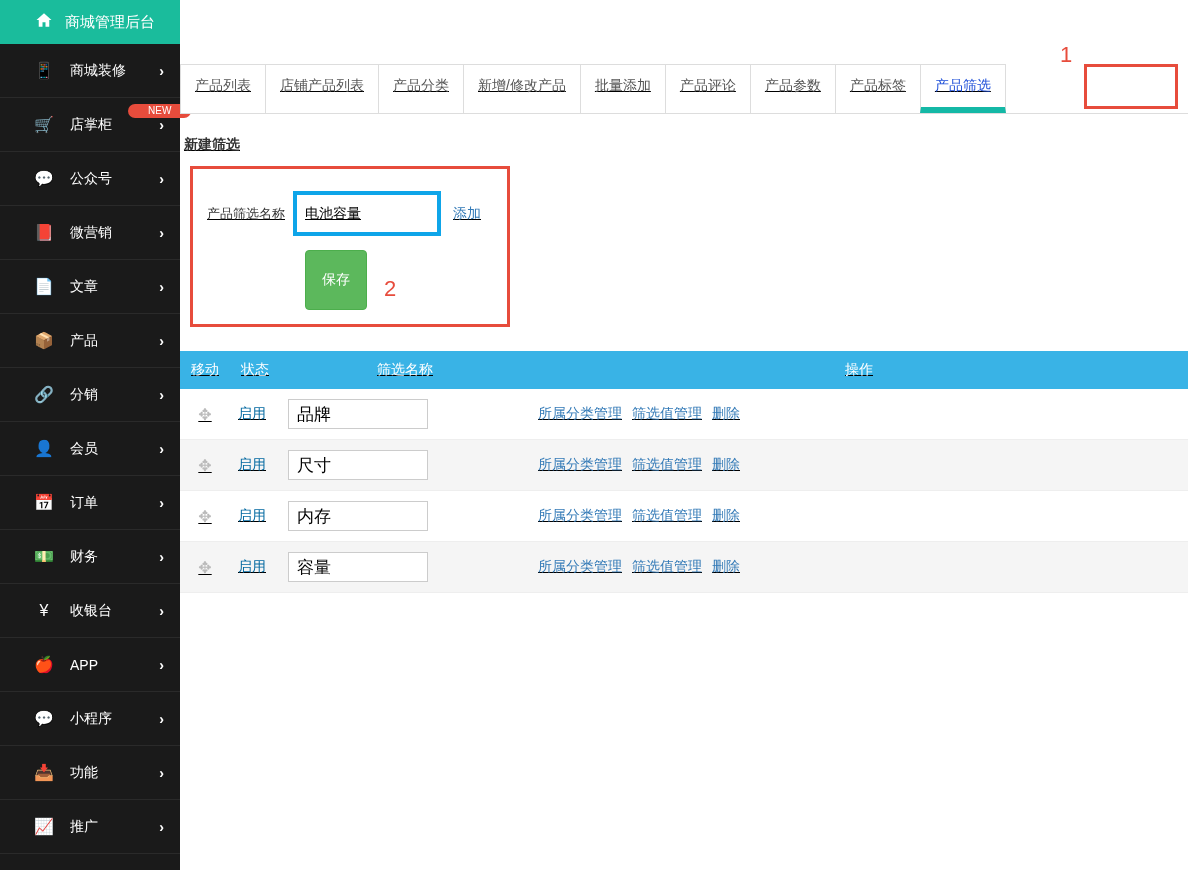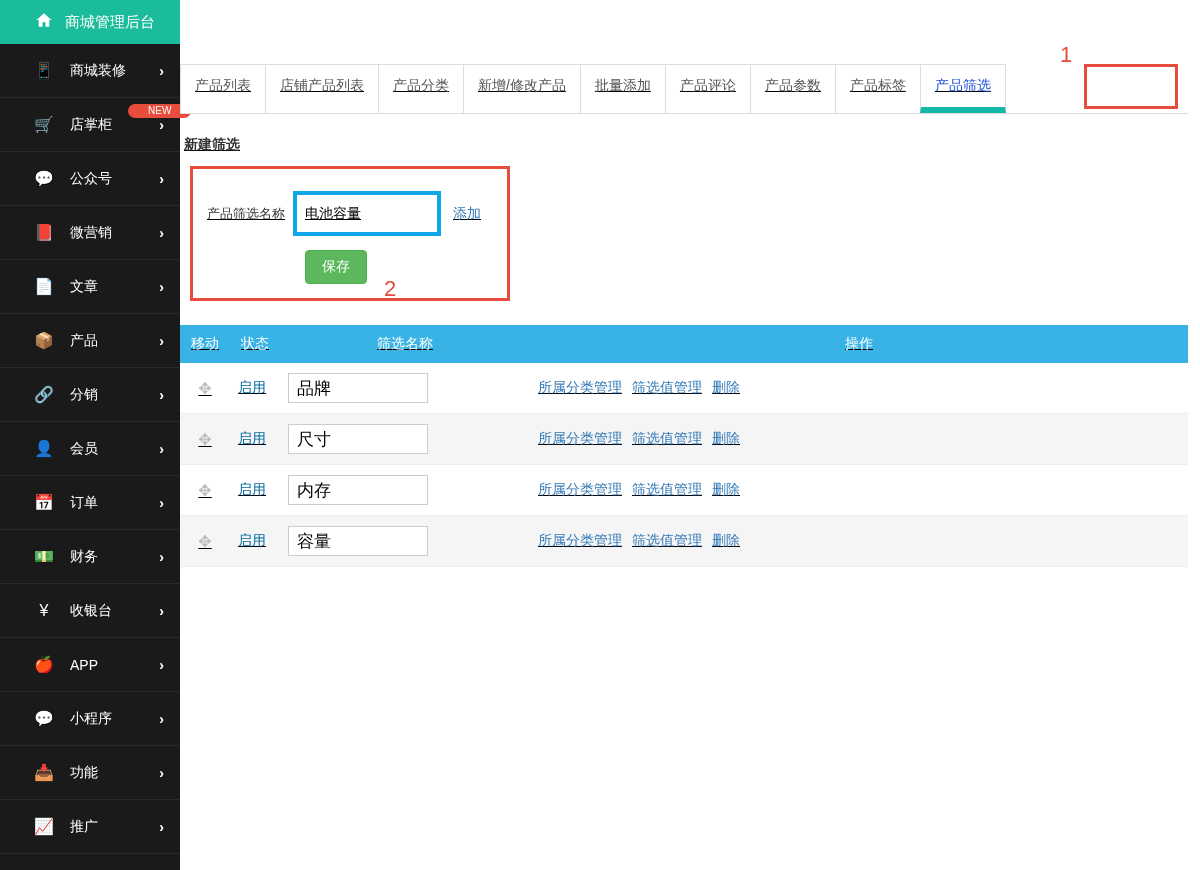--- a/index.html
+++ b/index.html
@@ -23,21 +23,21 @@
 .help-title { font-weight: bold; margin-bottom: 2px; }
 .move-icon-inline { color: #b08030; font-size: 16px; display: inline-block; vertical-align: middle; }
 
 .section-title { font-size: 14px; font-weight: bold; margin: 22px 0 12px 4px; color: #333; }
 
 .form-box { border: 3px solid #e74c3c; padding: 22px 14px 14px 14px; width: 320px; margin-left: 10px; position: relative; }
 .form-row { display: flex; align-items: center; gap: 8px; }
 .form-label { color: #333; font-size: 13px; }
 .text-input { width: 148px; height: 45px; border: 4px solid #0ea5e9; padding: 0 8px; font-size: 14px; }
 .add-link { color: #337ab7; font-size: 14px; cursor: pointer; margin-left: 4px; }
-.save-btn { margin-top: 14px; margin-left: 98px; background: #5cb85c; color: #fff; border: 1px solid #4cae4c; border-radius: 4px; padding: 7px 16px; font-size: 14px; cursor: pointer; }
+.save-btn { margin-top: 14px; margin-left: 98px; background: #5cb85c; color: #fff; border: 1px solid #4cae4c; border-radius: 4px; padding: 20px 16px; font-size: 14px; cursor: pointer; }
 
 .data-table { width: 100%; border-collapse: collapse; margin-top: 24px; }
 .data-table th { background: #39b3e6; color: #fff; font-weight: normal; padding: 10px 8px; text-align: center; font-size: 14px; }
 .data-table th.col-move { width: 50px; }
 .data-table th.col-status { width: 50px; }
 .data-table th.col-name { width: 250px; }
 .data-table td { padding: 10px 8px; border-bottom: 1px solid #eee; text-align: left; vertical-align: middle; }
 .data-table tr:nth-child(even) td { background: #f5f5f5; }
 .move-handle { color: #bbb; font-size: 16px; cursor: move; text-align: center; display: block; }
 .status-enabled { color: #0369a1; }

